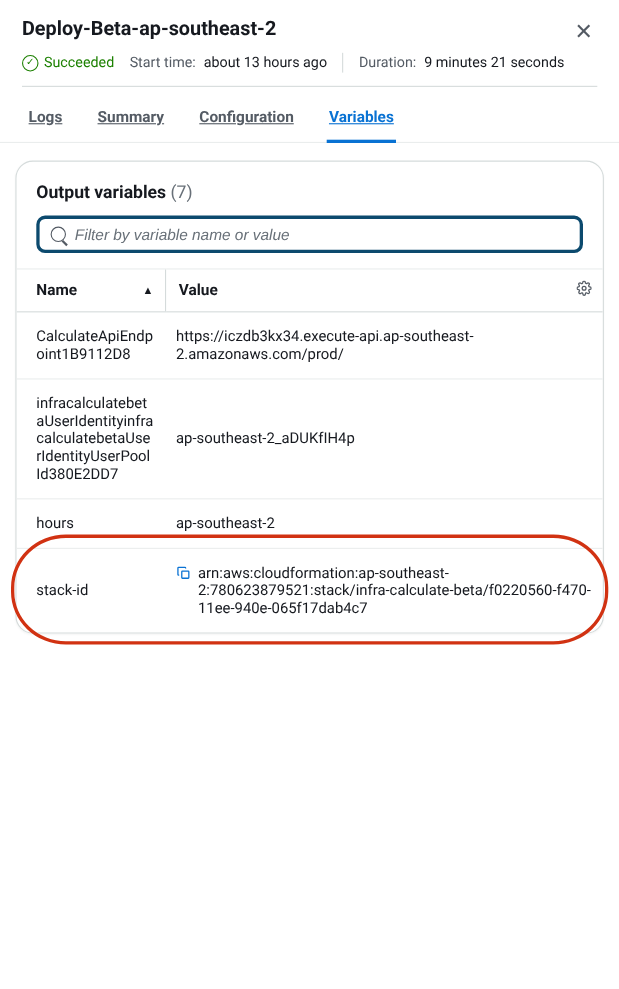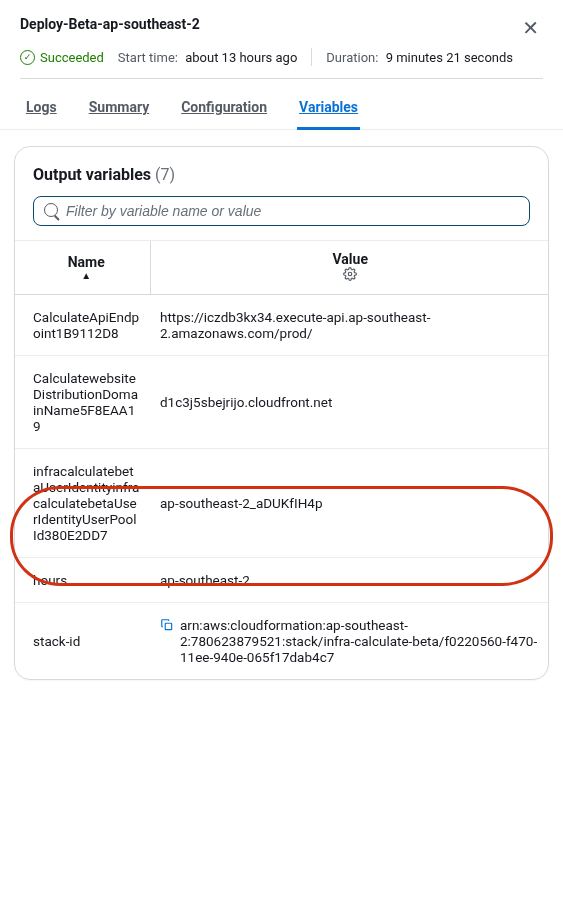--- a/index.html
+++ b/index.html
@@ -12,21 +12,21 @@
     }
     .panel {
       padding: 16px 20px 0 20px;
     }
     .header-row {
       display: flex;
       justify-content: space-between;
       align-items: flex-start;
     }
     .title {
-      font-size: 14px;
+      font-size: 18px;
       font-weight: 700;
       color: #16191f;
     }
     .close-btn {
       font-size: 20px;
       line-height: 1;
       cursor: pointer;
       color: #545b64;
       padding: 2px 4px;
     }
@@ -93,22 +93,22 @@
       font-size: 16px;
       font-weight: 700;
     }
     .card-header .count {
       color: #687078;
       font-weight: 400;
     }
     .filter-wrap { padding: 0 18px 14px 18px; }
     .filter {
       display: flex;
-      align-items: flex-start;
-      border: 1px solid #0c4a6e;
+      align-items: center;
+      border: 3px solid #0c4a6e;
       border-radius: 8px;
       padding: 6px 10px;
       gap: 8px;
     }
     .filter input {
       border: none;
       outline: none;
       flex: 1;
       font-size: 14px;
       font-style: italic;
@@ -136,21 +136,21 @@
     th {
       text-align: left;
       font-size: 14px;
       font-weight: 700;
       padding: 10px 10px;
       border-bottom: 1px solid #d5dbdb;
       border-top: 1px solid #eaeded;
       vertical-align: middle;
     }
     th:first-child { padding-left: 18px; width: 135px; }
-    th .col-head { display: flex; align-items: center; justify-content: space-between; flex-direction: column; }
+    th .col-head { display: flex; align-items: center; justify-content: space-between; }
     .sort-ico { font-size: 10px; color: #16191f; }
     .gear-ico {
       display:inline-block;
     }
     td {
       padding: 14px 10px;
       font-size: 13.5px;
       color: #16191f;
       border-bottom: 1px solid #eaeded;
       vertical-align: middle;
@@ -247,24 +247,20 @@
             </span>
           </div>
         </th>
       </tr>
     </thead>
     <tbody>
       <tr>
         <td>CalculateApiEndpoint1B9112D8</td>
         <td>https://iczdb3kx34.execute-api.ap-southeast-2.amazonaws.com/prod/</td>
       </tr>
-      <tr class="highlight-row">
-        <td>CalculatewebsiteDistributionDomainName5F8EAA19</td>
-        <td>d1c3j5sbejrijo.cloudfront.net</td>
-      </tr>
       <tr>
         <td>infracalculatebetaUserIdentityinfracalculatebetaUserIdentityUserPoolId380E2DD7</td>
         <td>ap-southeast-2_aDUKfIH4p</td>
       </tr>
       <tr>
         <td>hours</td>
         <td>ap-southeast-2</td>
       </tr>
       <tr>
         <td>stack-id</td>

